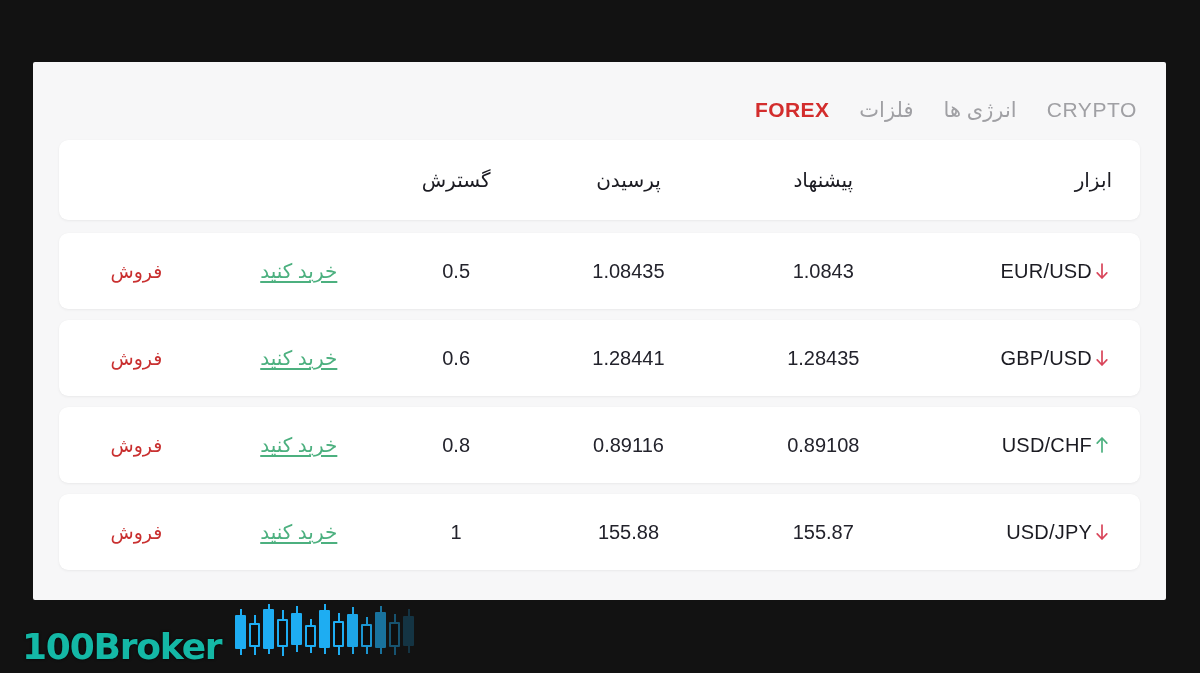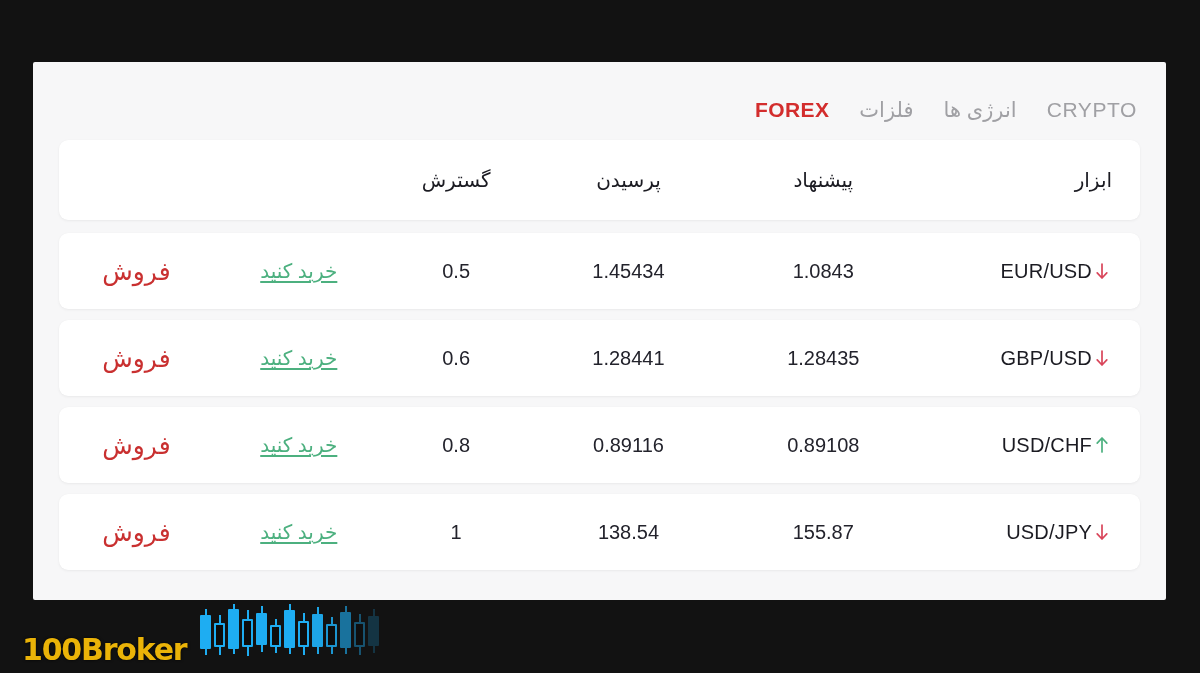--- a/index.html
+++ b/index.html
@@ -128,42 +128,42 @@
   .buy-link {
     font-size: 20px;
     color: #4cb07f;
     text-decoration: underline;
     text-underline-offset: 3px;
     cursor: pointer;
     white-space: nowrap;
   }
 
   .sell-link {
-    font-size: 25px;
+    font-size: 19px;
     color: #c93030;
     cursor: pointer;
     white-space: nowrap;
   }
 
   
   #watermark {
     position: absolute;
     left: 22px;
     bottom: 8px;
     display: flex;
     flex-direction: row;
     align-items: flex-end;
     gap: 14px;
     direction: ltr;
   }
 
   #wm-text {
-    font-size: 30px;
+    font-size: 36px;
     font-weight: bold;
-    color: #eab308;
+    color: #14b8a6;
     letter-spacing: -1.2px;
     line-height: 1;
     text-shadow: 0 0 3px rgba(0,0,0,0.85);
     font-family: "DejaVu Sans", sans-serif;
   }
 
   #wm-candles {
     display: flex;
     flex-direction: row;
     align-items: flex-end;
@@ -219,21 +219,21 @@
         <div class="qrow">
           <div class="cell c-inst inst-cell">
             <span class="arrow-icon">
               <svg width="20" height="22" viewBox="0 0 20 22">
                 <path d="M10 4 L10 18 M10 18 L5.2 12.8 M10 18 L14.8 12.8" stroke="#d9455a" stroke-width="1.7" fill="none" stroke-linecap="round" stroke-linejoin="round"></path>
               </svg>
             </span>
             <span class="inst-name">EUR/USD</span>
           </div>
           <div class="cell c-bid">1.0843</div>
-          <div class="cell c-ask">1.45434</div>
+          <div class="cell c-ask">1.08435</div>
           <div class="cell c-spread">0.5</div>
           <div class="cell c-buy"><a class="buy-link">خرید کنید</a></div>
           <div class="cell c-sell"><a class="sell-link">فروش</a></div>
         </div>
         <div class="qrow">
           <div class="cell c-inst inst-cell">
             <span class="arrow-icon">
               <svg width="20" height="22" viewBox="0 0 20 22">
                 <path d="M10 4 L10 18 M10 18 L5.2 12.8 M10 18 L14.8 12.8" stroke="#d9455a" stroke-width="1.7" fill="none" stroke-linecap="round" stroke-linejoin="round"></path>
               </svg>
@@ -264,21 +264,21 @@
         <div class="qrow">
           <div class="cell c-inst inst-cell">
             <span class="arrow-icon">
               <svg width="20" height="22" viewBox="0 0 20 22">
                 <path d="M10 4 L10 18 M10 18 L5.2 12.8 M10 18 L14.8 12.8" stroke="#d9455a" stroke-width="1.7" fill="none" stroke-linecap="round" stroke-linejoin="round"></path>
               </svg>
             </span>
             <span class="inst-name">USD/JPY</span>
           </div>
           <div class="cell c-bid">155.87</div>
-          <div class="cell c-ask">138.54</div>
+          <div class="cell c-ask">155.88</div>
           <div class="cell c-spread">1</div>
           <div class="cell c-buy"><a class="buy-link">خرید کنید</a></div>
           <div class="cell c-sell"><a class="sell-link">فروش</a></div>
         </div>
       </div>
   </div>
 </div>
 
 <div id="watermark">
   <div id="wm-text">100Broker</div>

